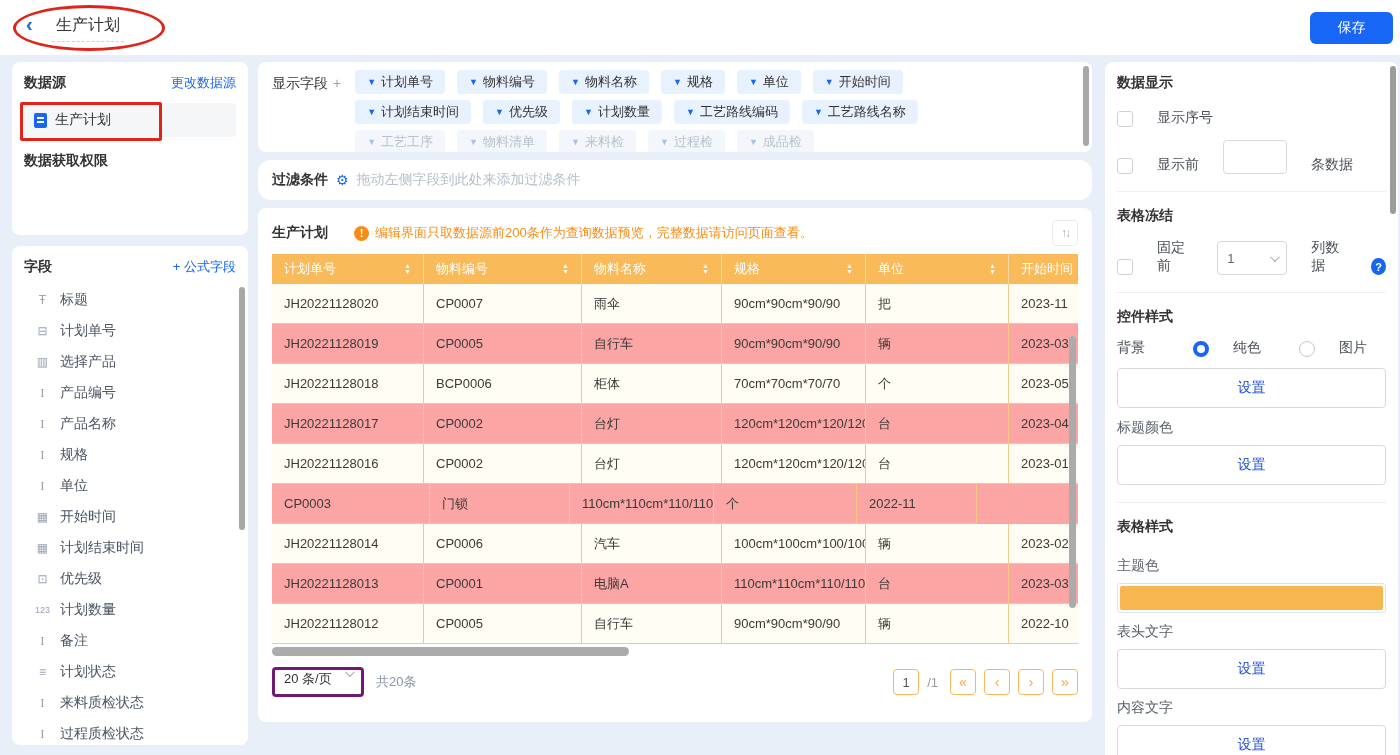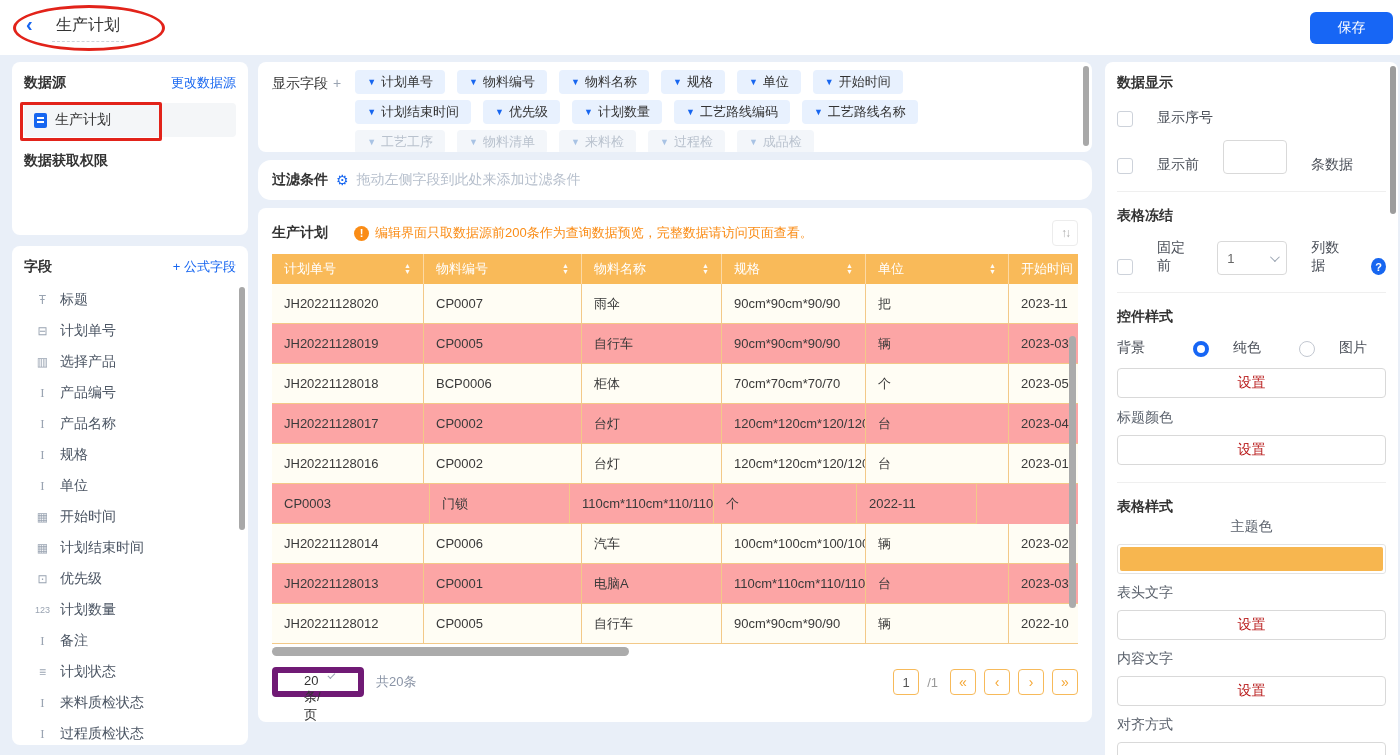--- a/index.html
+++ b/index.html
@@ -64,41 +64,41 @@
   .tr { display:flex; height:40px; width:857px; }
   .tr.odd { background:#FFFDF4; }
   .tr.even { background:#fca5a5; }
   .td { font-size:13px; color:#3A3A3A; line-height:39px; padding:0 12px; border-right:1px solid #F3C988; border-bottom:1px solid #F3C988; white-space:nowrap; overflow:hidden; }
   .c0{width:152px} .c1{width:158px} .c2{width:140px} .c3{width:144px} .c4{width:143px} .c5{width:120px}
 
   .hscroll { margin-top:3px; height:9px; width:806px; }
   .hthumb { width:357px; height:9px; background:#ABABAB; border-radius:5px; cursor:grab; }
 
   .pager-row { margin-top:11px; display:flex; align-items:center; width:806px; }
-  .psize { width:92px; height:30px; border:6px solid #701a75; border-radius:4px; display:flex; align-items:flex-start; justify-content:space-between; padding:0 26px; font-size:13px; color:#333; cursor:pointer; background:#fff; }
+  .psize { width:92px; height:30px; border:3px solid #701a75; border-radius:4px; display:flex; align-items:flex-start; justify-content:space-between; padding:0 9px; font-size:13px; color:#333; cursor:pointer; background:#fff; }
   .chev { width:7px; height:7px; border-right:1.5px solid #9AA4B2; border-bottom:1.5px solid #9AA4B2; transform:rotate(45deg) translateY(-2px); }
   .ptotal { margin-left:12px; font-size:13px; color:#8A94A6; }
   .pager { margin-left:auto; display:flex; align-items:center; gap:8px; }
   .pcur { width:26px; height:26px; border:1px solid #F7BA5A; border-radius:4px; font-size:13px; color:#555; display:flex; align-items:center; justify-content:center; }
   .pof { font-size:13px; color:#999; margin-right:4px; }
   .pbtn { width:26px; height:26px; border:1px solid #F7BA5A; border-radius:4px; color:#F5A734; font-size:14px; display:flex; align-items:center; justify-content:center; cursor:pointer; background:#fff; }
 
   
   .card-style { left:1105px; top:62px; width:293px; height:700px; padding:12px 12px; overflow:hidden; }
   .r-sec { font-size:14px; font-weight:700; color:#333; }
   .r-row { display:flex; align-items:flex-end; gap:24px; font-size:14px; color:#4a4f58; }
   .checkbox { width:16px; height:16px; border:1px solid #CDD2DA; border-radius:3px; background:#fff; flex:none; cursor:pointer; }
   .mini-input { width:64px; height:34px; border:1px solid #D9D9D9; border-radius:4px; background:#fff; font-family:inherit; }
   .mini-select { width:78px; height:34px; border:1px solid #D9D9D9; border-radius:4px; background:#fff; display:flex; align-items:center; justify-content:space-between; padding:0 9px; font-size:13px; color:#666; cursor:pointer; }
   .help { width:17px; height:17px; border-radius:50%; background:#1766F0; color:#fff; font-size:11px; font-weight:700; display:flex; align-items:center; justify-content:center; cursor:pointer; }
   .divider { border-top:1px solid #EFEFEF; margin:17px 0 15px 0; }
   .radio { width:16px; height:16px; border-radius:50%; flex:none; cursor:pointer; }
   .radio.sel { border:4.5px solid #1766F5; background:#fff; }
   .radio.unsel { border:1px solid #C3C8D1; background:#fff; }
-  .set-btn { width:100%; height:30px; border:1px solid #D9D9D9; border-radius:4px; background:#fff; font-size:14px; color:#b91c1c; font-family:inherit; cursor:pointer; }
+  .set-btn { width:100%; height:40px; border:1px solid #D9D9D9; border-radius:4px; background:#fff; font-size:14px; color:#1d4ed8; font-family:inherit; cursor:pointer; }
   .sub-label { font-size:14px; color:#59606B; }
   .swatch { width:100%; height:30px; border:1px solid #E3E3E3; border-radius:3px; padding:2px; cursor:pointer; background:#fff; }
   .swatch-inner { width:100%; height:100%; border-radius:2px; }
   .partial-btn { width:100%; height:30px; border:1px solid #D9D9D9; border-radius:4px; background:#fff; }
 
   
   .thumb-v { position:absolute; background:#A8A8A8; border-radius:3px; cursor:grab; }
 </style>
 </head>
 <body>
@@ -450,21 +450,21 @@
     <span>纯色</span>
     <span class="radio unsel" style="margin-left:14px;"></span>
     <span>图片</span>
   </div>
   <button class="set-btn" style="margin-top:11px;">设置</button>
   <div class="sub-label" style="margin-top:11px;">标题颜色</div>
   <button class="set-btn" style="margin-top:8px;">设置</button>
 
   <div class="divider"></div>
   <div class="r-sec">表格样式</div>
-  <div class="sub-label" style="margin-top:2px;text-align:center;">主题色</div>
+  <div class="sub-label" style="margin-top:21px;">主题色</div>
   <div class="swatch" style="margin-top:8px;">
     <div class="swatch-inner" id="swatch-inner" style="background: rgb(247, 182, 79);"></div>
   </div>
   <div class="sub-label" style="margin-top:10px;">表头文字</div>
   <button class="set-btn" style="margin-top:8px;">设置</button>
   <div class="sub-label" style="margin-top:10px;">内容文字</div>
   <button class="set-btn" style="margin-top:8px;">设置</button>
   <div class="sub-label" style="margin-top:10px;">对齐方式</div>
   <div class="partial-btn" style="margin-top:8px;"></div>
 </div>

